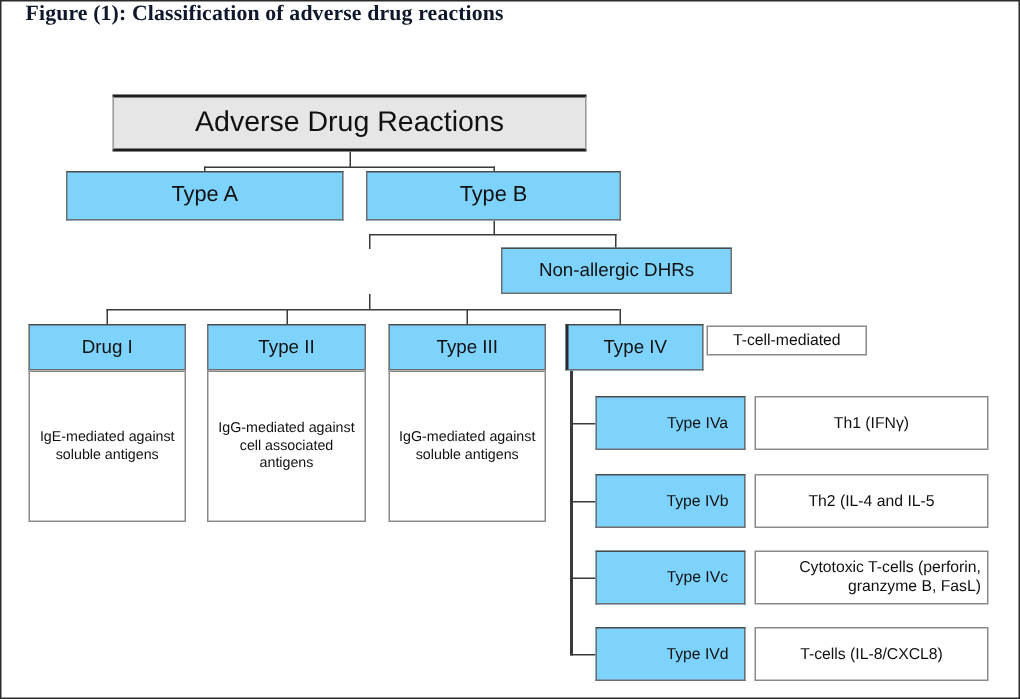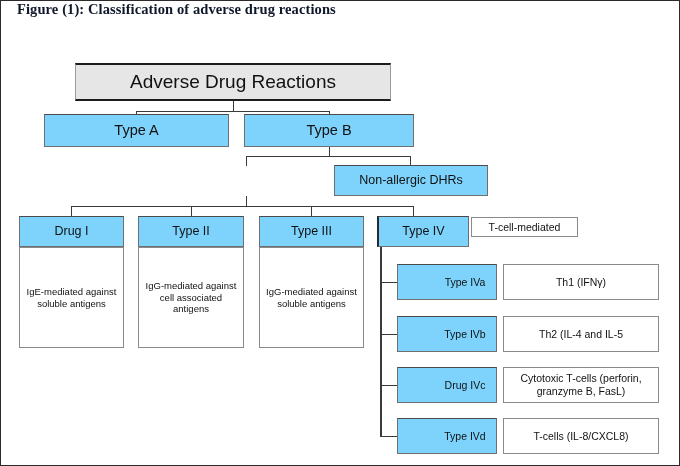--- a/index.html
+++ b/index.html
@@ -74,21 +74,21 @@
   .conn.h { height: 1px; }
   .conn.v { width: 1px; }
 
   .t-title  { font-size: 19px; font-weight: 500; }
   .t-lvl2   { font-size: 14.5px; }
   .t-lvl3   { font-size: 12.5px; }
   .t-type   { font-size: 12.5px; }
   .t-small  { font-size: 10.5px; }
   .t-desc   { font-size: 9.5px; padding: 0 6px; }
   .t-sub    { font-size: 10.5px; padding-left: 36px; }
-  .t-subdesc{ font-size: 10.5px; padding: 0 4px; }
+  .t-subdesc{ font-size: 10.5px; padding: 0 4px; text-align: right; }
 </style>
 </head>
 <body>
 
 <div id="page">
 
   <div id="figure-title">Figure (1): Classification of adverse drug reactions</div>
 
   <div class="node root-box t-title" style="left:74px; top:62px; width:316px; height:38px;">Adverse Drug Reactions</div>
 
@@ -129,19 +129,19 @@
   <div class="conn h" style="left:379px; top:333px; width:17px;"></div>
   <div class="conn h" style="left:379px; top:384px; width:17px;"></div>
   <div class="conn h" style="left:379px; top:435px; width:17px;"></div>
 
   <div class="node fill-gray strong-edge t-sub" style="left:396px; top:263px; width:100px; height:36px;">Type IVa</div>
   <div class="node fill-white t-subdesc" style="left:502px; top:263px; width:156px; height:36px;">Th1 (IFNγ)</div>
 
   <div class="node fill-gray strong-edge t-sub" style="left:396px; top:315px; width:100px; height:36px;">Type IVb</div>
   <div class="node fill-white t-subdesc" style="left:502px; top:315px; width:156px; height:36px;">Th2 (IL-4 and IL-5</div>
 
-  <div class="node fill-gray strong-edge t-sub" style="left:396px; top:366px; width:100px; height:36px;">Drug IVc</div>
+  <div class="node fill-gray strong-edge t-sub" style="left:396px; top:366px; width:100px; height:36px;">Type IVc</div>
   <div class="node fill-white t-subdesc" style="left:502px; top:366px; width:156px; height:36px;">Cytotoxic T-cells (perforin, granzyme B, FasL)</div>
 
   <div class="node fill-gray strong-edge t-sub" style="left:396px; top:417px; width:100px; height:36px;">Type IVd</div>
   <div class="node fill-white t-subdesc" style="left:502px; top:417px; width:156px; height:36px;">T-cells (IL-8/CXCL8)</div>
 
 </div>
 
 </body></html>

